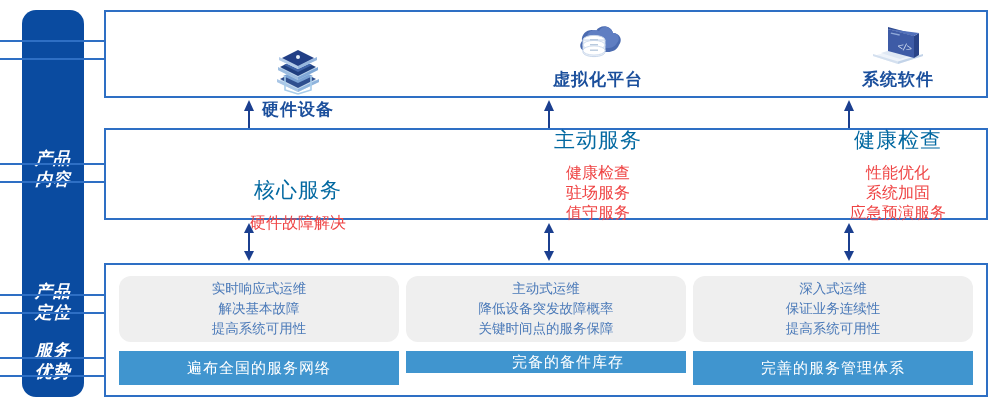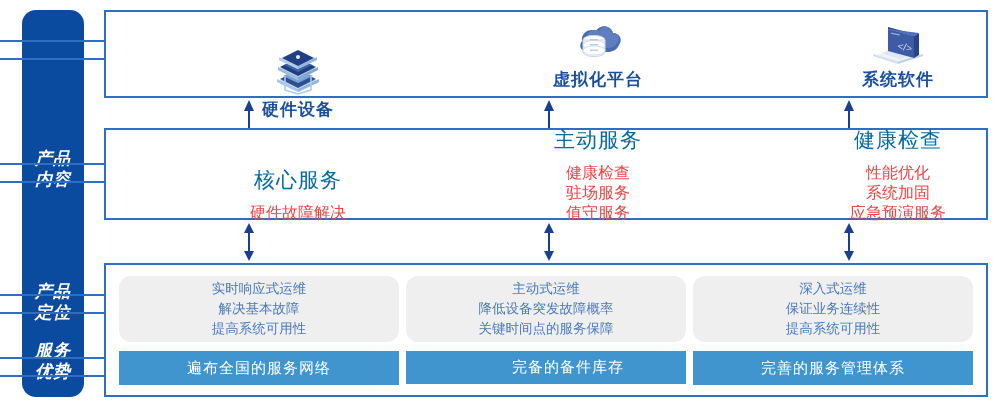--- a/index.html
+++ b/index.html
@@ -244,21 +244,21 @@
     <line x1="7" y1="28" x2="7" y2="8" stroke="#1b3f8f" stroke-width="2"></line>
     <polygon points="7,0 12,11 2,11" fill="#1b3f8f"></polygon>
   </svg>
   <svg class="arrow" style="left:842px; top:100px;" width="14" height="28" viewBox="0 0 14 28">
     <line x1="7" y1="28" x2="7" y2="8" stroke="#1b3f8f" stroke-width="2"></line>
     <polygon points="7,0 12,11 2,11" fill="#1b3f8f"></polygon>
   </svg>
 
   <div class="panel" style="left:104px; top:128px; width:884px; height:92px;">
 
-    <div class="content-col" style="left:42px; width:300px; justify-content:center; padding-top:20px;">
+    <div class="content-col" style="left:42px; width:300px; justify-content:center; padding-top:30px;">
       <div class="content-title">核心服务</div>
       <div class="content-item">硬件故障解决</div>
     </div>
 
     <div class="content-col" style="left:342px; width:300px;">
       <div class="content-title">主动服务</div>
       <div class="content-item">健康检查</div>
       <div class="content-item">驻场服务</div>
       <div class="content-item">值守服务</div>
     </div>
@@ -301,21 +301,21 @@
     </div>
     <div class="pos-card" style="left:587px; top:11px; width:280px; height:66px;">
       <div class="pos-line">深入式运维</div>
       <div class="pos-line">保证业务连续性</div>
       <div class="pos-line">提高系统可用性</div>
     </div>
 
     <div class="adv-bar" style="left:13px; top:86px; width:280px; height:34px;">
       <div class="adv-label">遍布全国的服务网络</div>
     </div>
-    <div class="adv-bar" style="left:300px; top:86px; width:280px; height:33px;padding-left:44px;">
+    <div class="adv-bar" style="left:300px; top:86px; width:280px; height:22px;padding-left:44px;">
       <div class="adv-label">完备的备件库存</div>
     </div>
     <div class="adv-bar" style="left:587px; top:86px; width:280px; height:34px;">
       <div class="adv-label">完善的服务管理体系</div>
     </div>
   </div>
 
 </div>
 
 </body></html>

